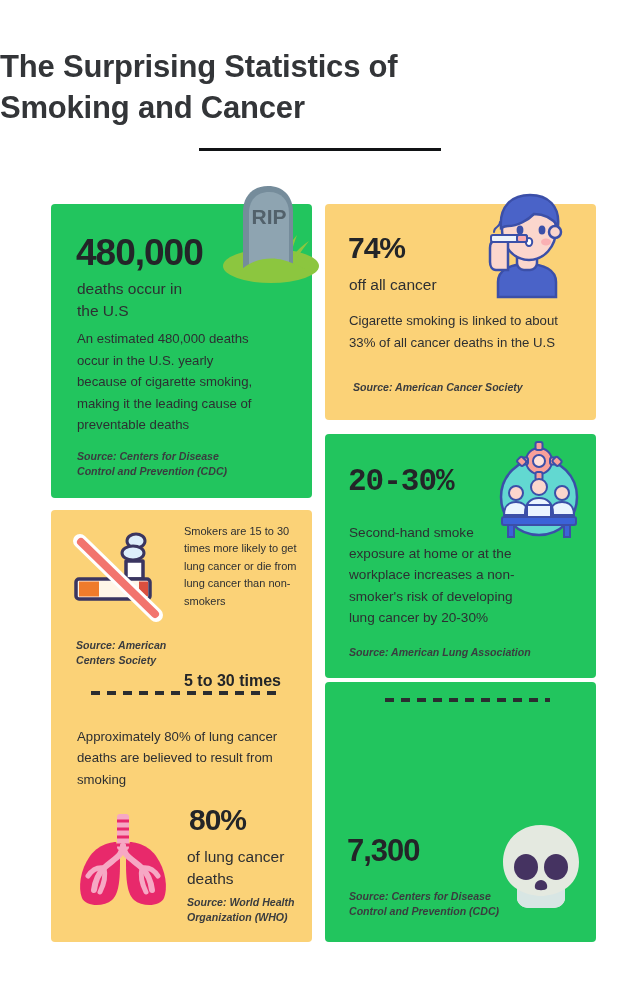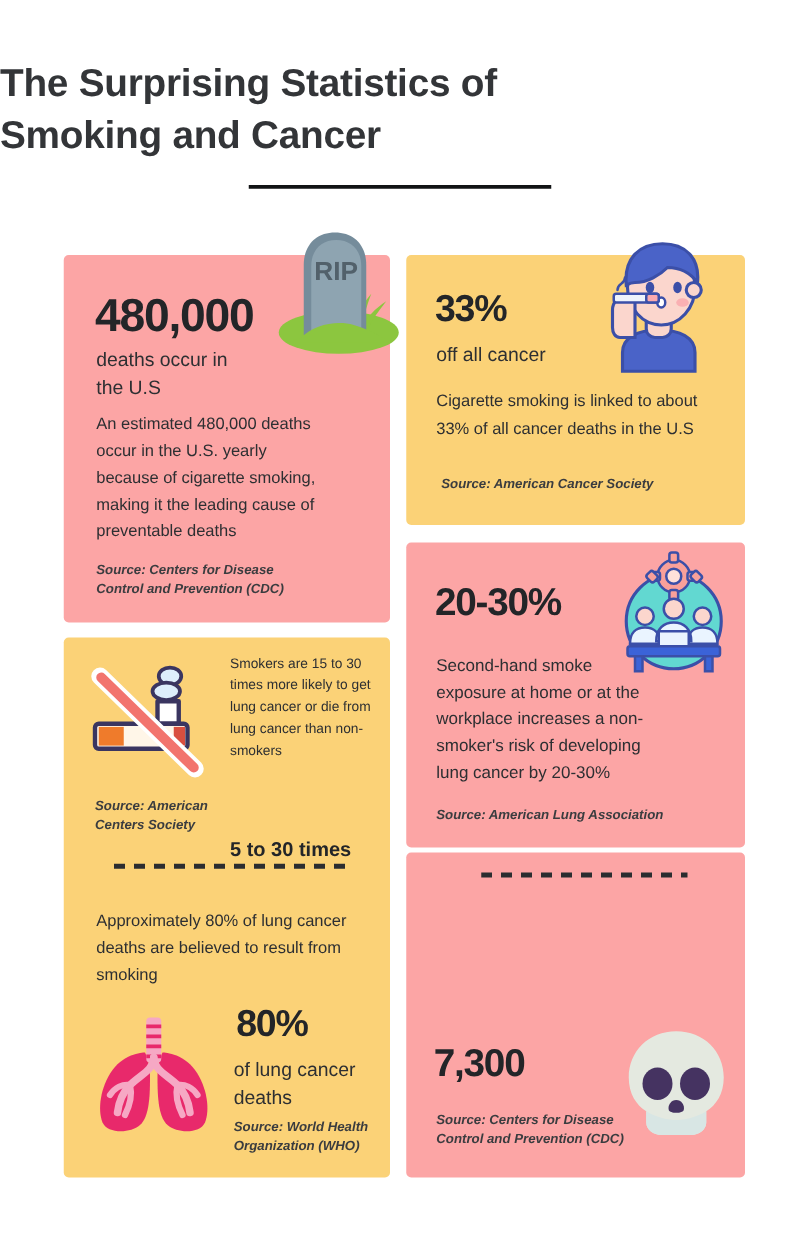--- a/index.html
+++ b/index.html
@@ -18,21 +18,21 @@
     font-size: 31px; font-weight: 700; line-height: 1.33;
     color: #333538; letter-spacing: -0.2px;
   }
   .title-rule {
     width: 242px; height: 3px; background:#111315;
     margin: 20px auto 0;
   }
 
   
   .card { position:absolute; border-radius:4px; overflow:visible; }
-  .green  { background:#fca5a5; }
+  .green  { background:#22c55e; }
   .orange { background:#fbd277; }
 
   .card-inner { position:relative; width:100%; height:100%; }
 
   .bignum {
     font-weight:700; color:#232528; letter-spacing:-1px; line-height:1;
   }
   .sub {
     font-size:15.5px; line-height:1.42; color:#2d2f32;
   }
@@ -95,21 +95,21 @@
       <path d="M24 86 L24 30 C24 14 34 4 49 4 C64 4 74 14 74 30 L74 86 Z" fill="#758c9b"></path>
       <path d="M30 86 L30 31 C30 18 38 10 50 10 C62 10 70 18 70 31 L70 86 Z" fill="#8ea4b1"></path>
       <text x="50" y="42" font-family="Liberation Sans, sans-serif" font-size="21" font-weight="700" fill="#52616b" text-anchor="middle">RIP</text>
 
       <path d="M22 88 C32 78 50 74 64 78 C78 82 88 88 92 92 L10 92 Z" fill="#8cc63f"></path>
     </svg>
   </div>
 
   <div class="card orange" style="left:325px; top:204px; width:271px; height:216px;">
     <div class="card-inner">
-      <div class="bignum" style="position:absolute; left:23px; top:29px; font-size:30px;">33%</div>
+      <div class="bignum" style="position:absolute; left:23px; top:29px; font-size:30px;">74%</div>
       <div class="sub" style="position:absolute; left:24px; top:70px;">off all cancer</div>
       <div class="body" style="position:absolute; left:24px; top:106px; width:216px;">Cigarette smoking is linked to about 33% of all cancer deaths in the U.S</div>
       <div class="source" style="position:absolute; left:28px; top:176px;">Source: American Cancer Society</div>
     </div>
   </div>
 
   <div class="icon" style="left:484px; top:192px; width:86px; height:105px;">
     <svg width="86" height="105" viewBox="0 0 86 105">
 
       <path d="M14 105 L14 90 C14 78 26 72 43 72 C60 72 72 78 72 90 L72 105 Z" fill="#4a63c8" stroke="#3b4fa8" stroke-width="2.5"></path>
@@ -134,21 +134,21 @@
 
       <rect x="7" y="43" width="36" height="7" rx="2" fill="#eef3fb" stroke="#3b4fa8" stroke-width="2"></rect>
       <rect x="33" y="43" width="10" height="7" rx="2" fill="#f9a9ae" stroke="#3b4fa8" stroke-width="2"></rect>
 
       <path d="M10 40 C10 34 16 36 16 30" fill="none" stroke="#3b4fa8" stroke-width="2" stroke-linecap="round"></path>
     </svg>
   </div>
 
   <div class="card green" style="left:325px; top:434px; width:271px; height:244px;">
     <div class="card-inner">
-      <div class="bignum" style="position:absolute; left:23px; top:32px; font-size:31px;">20-30%</div>
+      <div class="bignum" style="position:absolute; left:23px; top:32px; font-size:31px;font-family:Liberation Mono, monospace;">20-30%</div>
       <div class="body" style="position:absolute; left:24px; top:88px; width:176px; font-size:13.6px; line-height:1.56;">Second-hand smoke exposure at home or at the workplace increases a non-smoker's risk of developing lung cancer by 20-30%</div>
       <div class="source" style="position:absolute; left:24px; top:211px;">Source: American Lung Association</div>
     </div>
   </div>
 
   <div class="icon" style="left:494px; top:443px; width:90px; height:94px;">
     <svg width="90" height="94" viewBox="0 0 90 94">
       <circle cx="45" cy="54" r="38" fill="#62d8d1" stroke="#3b4fa8" stroke-width="2.5"></circle>
 
       <g transform="translate(45,18)">

